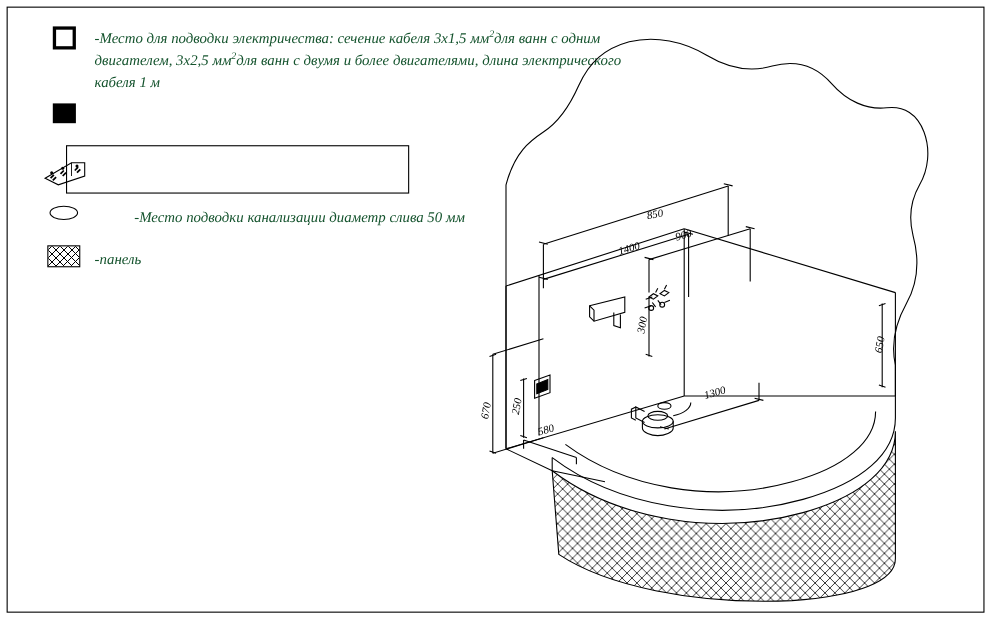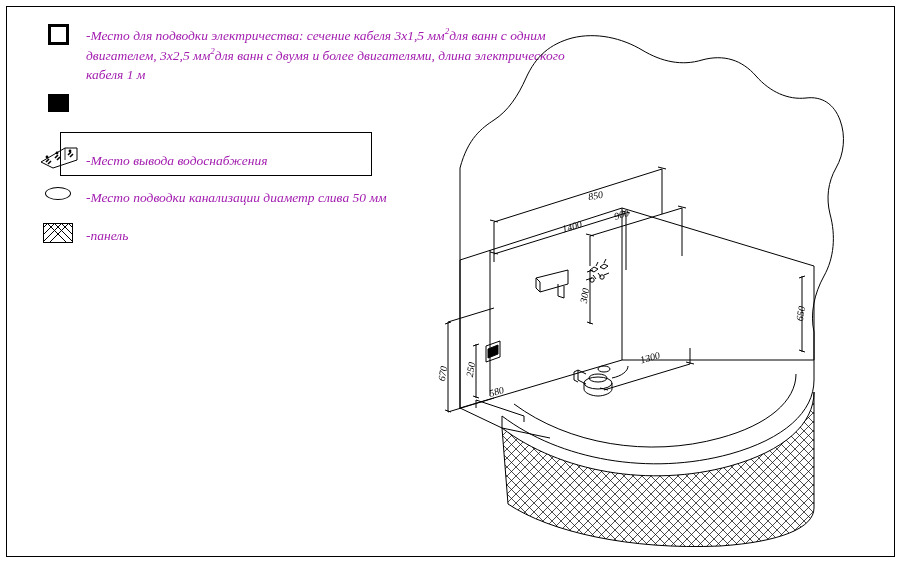--- a/index.html
+++ b/index.html
@@ -43,21 +43,21 @@
     flex: 0 0 auto;
     width: 56px;
     display: flex;
     justify-content: center;
     align-items: center;
   }
   .legend-text {
     font-size: 13.5px;
     font-style: italic;
     line-height: 1.45;
-    color: #a21caf;
+    color: #14532d;
     padding-top: 1px;
   }
   .legend-text sup {
     font-size: 9px;
     vertical-align: super;
     font-style: italic;
   }
 
   
   .sym-square-outline {
@@ -151,25 +151,24 @@
             <path d="M20,16 l3,-3 M22,18 l3,-3"></path>
             <path d="M33,13 l3,-3 M35,15 l3,-3"></path>
           </g>
           <g fill="#000">
             <circle cx="12" cy="15" r="1.4"></circle>
             <circle cx="22" cy="11" r="1.4"></circle>
             <circle cx="35" cy="9" r="1.4"></circle>
           </g>
         </svg>
       </div>
-      <div class="legend-text" style="padding-top:9px;">-Место вывода водоснабжения</div>
     </div>
     <div class="sym-water-box"></div>
 
-    <div class="legend-row" style="left:0; top:173px; width:560px;">
+    <div class="legend-row" style="left:0; top:173px; width:560px;gap:36px;">
       <div class="legend-sym">
         <div class="sym-ellipse"></div>
       </div>
       <div class="legend-text" style="padding-top:-1px;">-Место подводки канализации диаметр слива 50 мм</div>
     </div>
 
     <div class="legend-row" style="left:0; top:209px; width:560px;">
       <div class="legend-sym">
         <div class="sym-panel"></div>
       </div>

